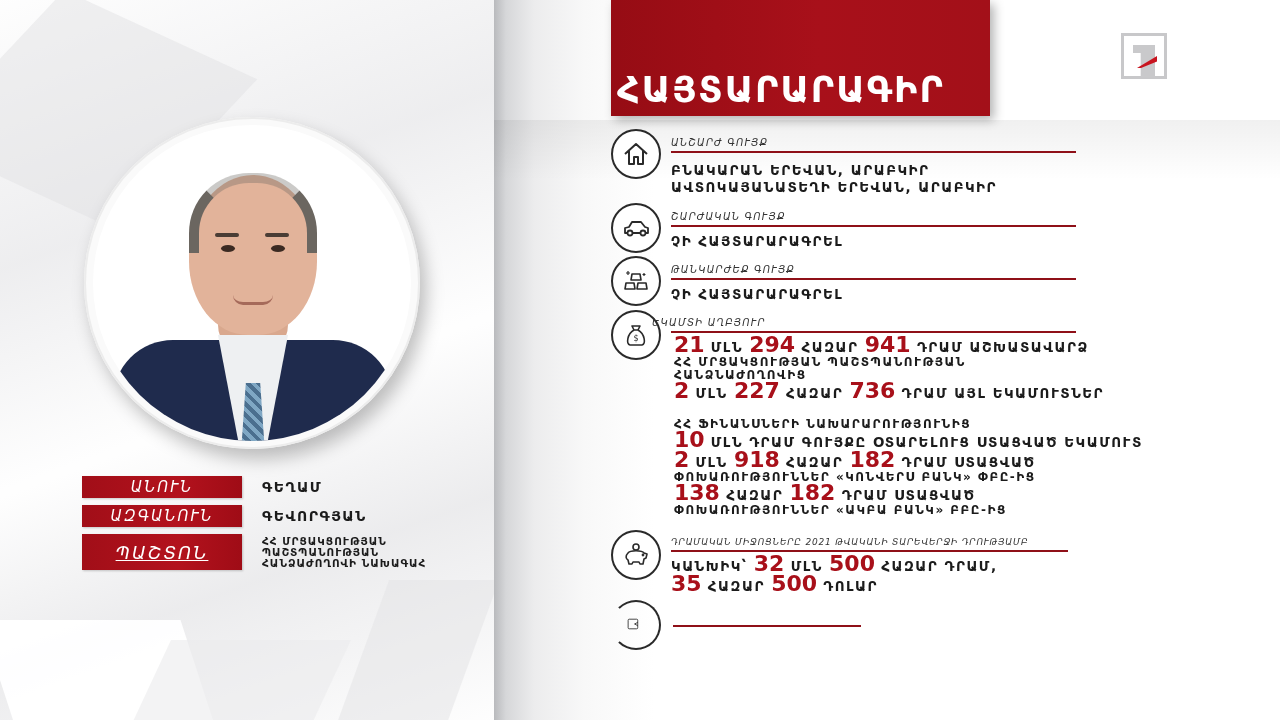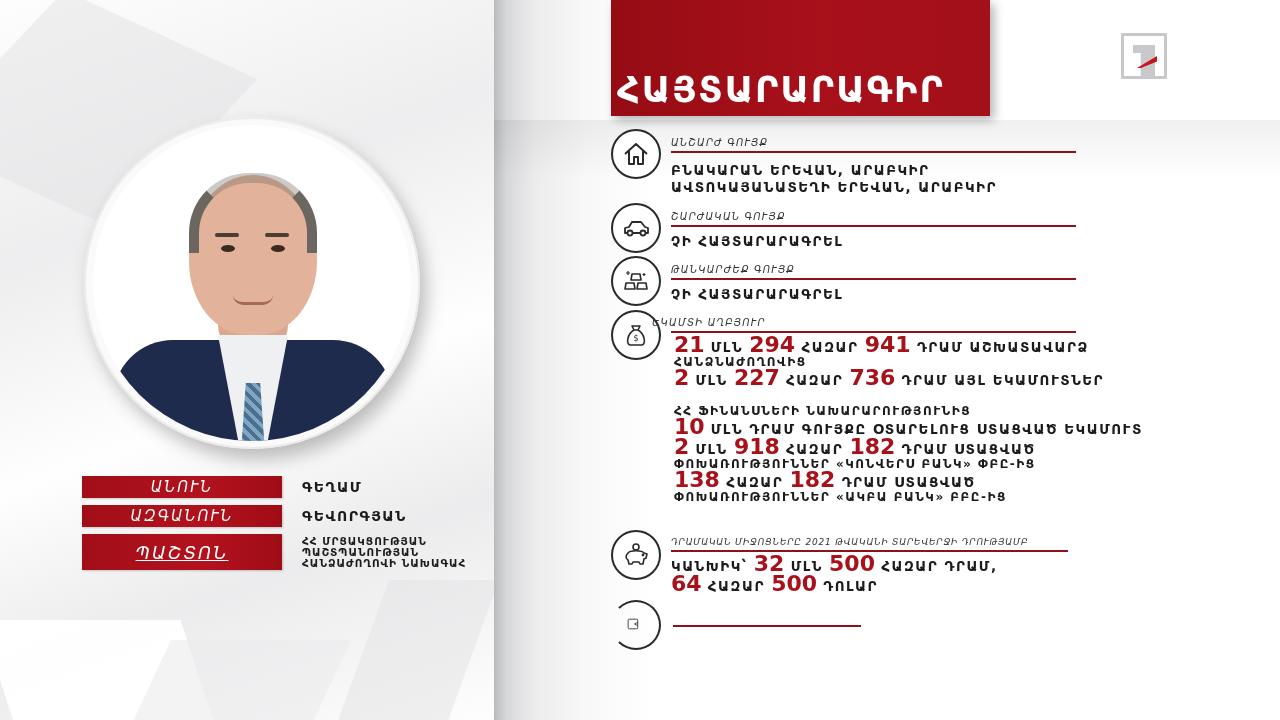--- a/index.html
+++ b/index.html
@@ -44,21 +44,21 @@
   .p-eye { position: absolute; top: 120px; width: 14px; height: 7px; background: #3b2a22; border-radius: 50%; }
   .p-eye.l { left: 128px; } .p-eye.r { left: 178px; }
   .p-brow { position: absolute; top: 108px; width: 24px; height: 4px; background: #4a3d35; border-radius: 2px; }
   .p-brow.l { left: 122px; } .p-brow.r { left: 172px; }
   .p-mouth { position: absolute; left: 140px; top: 170px; width: 40px; height: 10px; border-bottom: 3px solid #a56a5a; border-radius: 0 0 20px 20px; }
 
   
   .info { position: absolute; left: 82px; top: 476px; }
   .info-row { display: flex; align-items: center; margin-bottom: 7px; }
   .info-label {
-    width: 200px; height: 22px; display: flex; align-items: center; justify-content: center;
+    width: 160px; height: 22px; display: flex; align-items: center; justify-content: center;
     background: linear-gradient(90deg, #a10e18, #b3121d 60%, #9f0c16);
     color: #fff; font-style: italic; font-size: 15px; letter-spacing: 2px;
     box-shadow: 1px 1px 2px rgba(0,0,0,0.2);
   }
   .info-row.tall .info-label { height: 36px; font-size: 18px; text-decoration: underline; }
   .info-value { margin-left: 20px; font-weight: bold; font-size: 14px; letter-spacing: 1.5px; color: #1b1b1b; }
   .info-value.small { font-size: 10.5px; line-height: 11px; letter-spacing: 1px; }
 
   
   .right-panel {
@@ -208,20 +208,21 @@
 <div class="sec-text" style="left:674px; top:336px;">
   <div class="line-block">
     <span class="num">21</span>
     <span>ՄԼՆ</span>
     <span class="num">294</span>
     <span>ՀԱԶԱՐ</span>
     <span class="num">941</span>
     <span>ԴՐԱՄ ԱՇԽԱՏԱՎԱՐՁ</span>
   </div>
   <div class="sec-text small" style="position:static;">
+    <div>ՀՀ ՄՐՑԱԿՑՈՒԹՅԱՆ ՊԱՇՏՊԱՆՈՒԹՅԱՆ</div>
     <div>ՀԱՆՁՆԱԺՈՂՈՎԻՑ</div>
   </div>
 
   <div class="line-block">
     <span class="num">2</span>
     <span>ՄԼՆ</span>
     <span class="num">227</span>
     <span>ՀԱԶԱՐ</span>
     <span class="num">736</span>
     <span>ԴՐԱՄ ԱՅԼ ԵԿԱՄՈՒՏՆԵՐ</span>
@@ -269,21 +270,21 @@
 <div class="sec-line" style="left:671px; top:550px; width:397px;"></div>
 <div class="sec-text" style="left:671px; top:555px;">
   <div class="line-block">
     <span>ԿԱՆԽԻԿ՝</span>
     <span class="num">32</span>
     <span>ՄԼՆ</span>
     <span class="num">500</span>
     <span>ՀԱԶԱՐ ԴՐԱՄ,</span>
   </div>
   <div class="line-block">
-    <span class="num">64</span>
+    <span class="num">35</span>
     <span>ՀԱԶԱՐ</span>
     <span class="num">500</span>
     <span>ԴՈԼԱՐ</span>
   </div>
 </div>
 
 <div style="position:absolute; left:611px; top:600px; width:50px; height:50px; border-radius:50%; border:2px solid #2a2a2a; border-left-color:transparent; border-bottom-color:#2a2a2a;">
   <svg viewBox="0 0 30 30" width="16" height="16" style="position:absolute; left:13px; top:14px;" fill="none" stroke="#2a2a2a" stroke-width="1.6">
       <rect x="4" y="6" width="18" height="18" rx="2"></rect>
       <path d="M22 12 L16 15 L22 18"></path>

